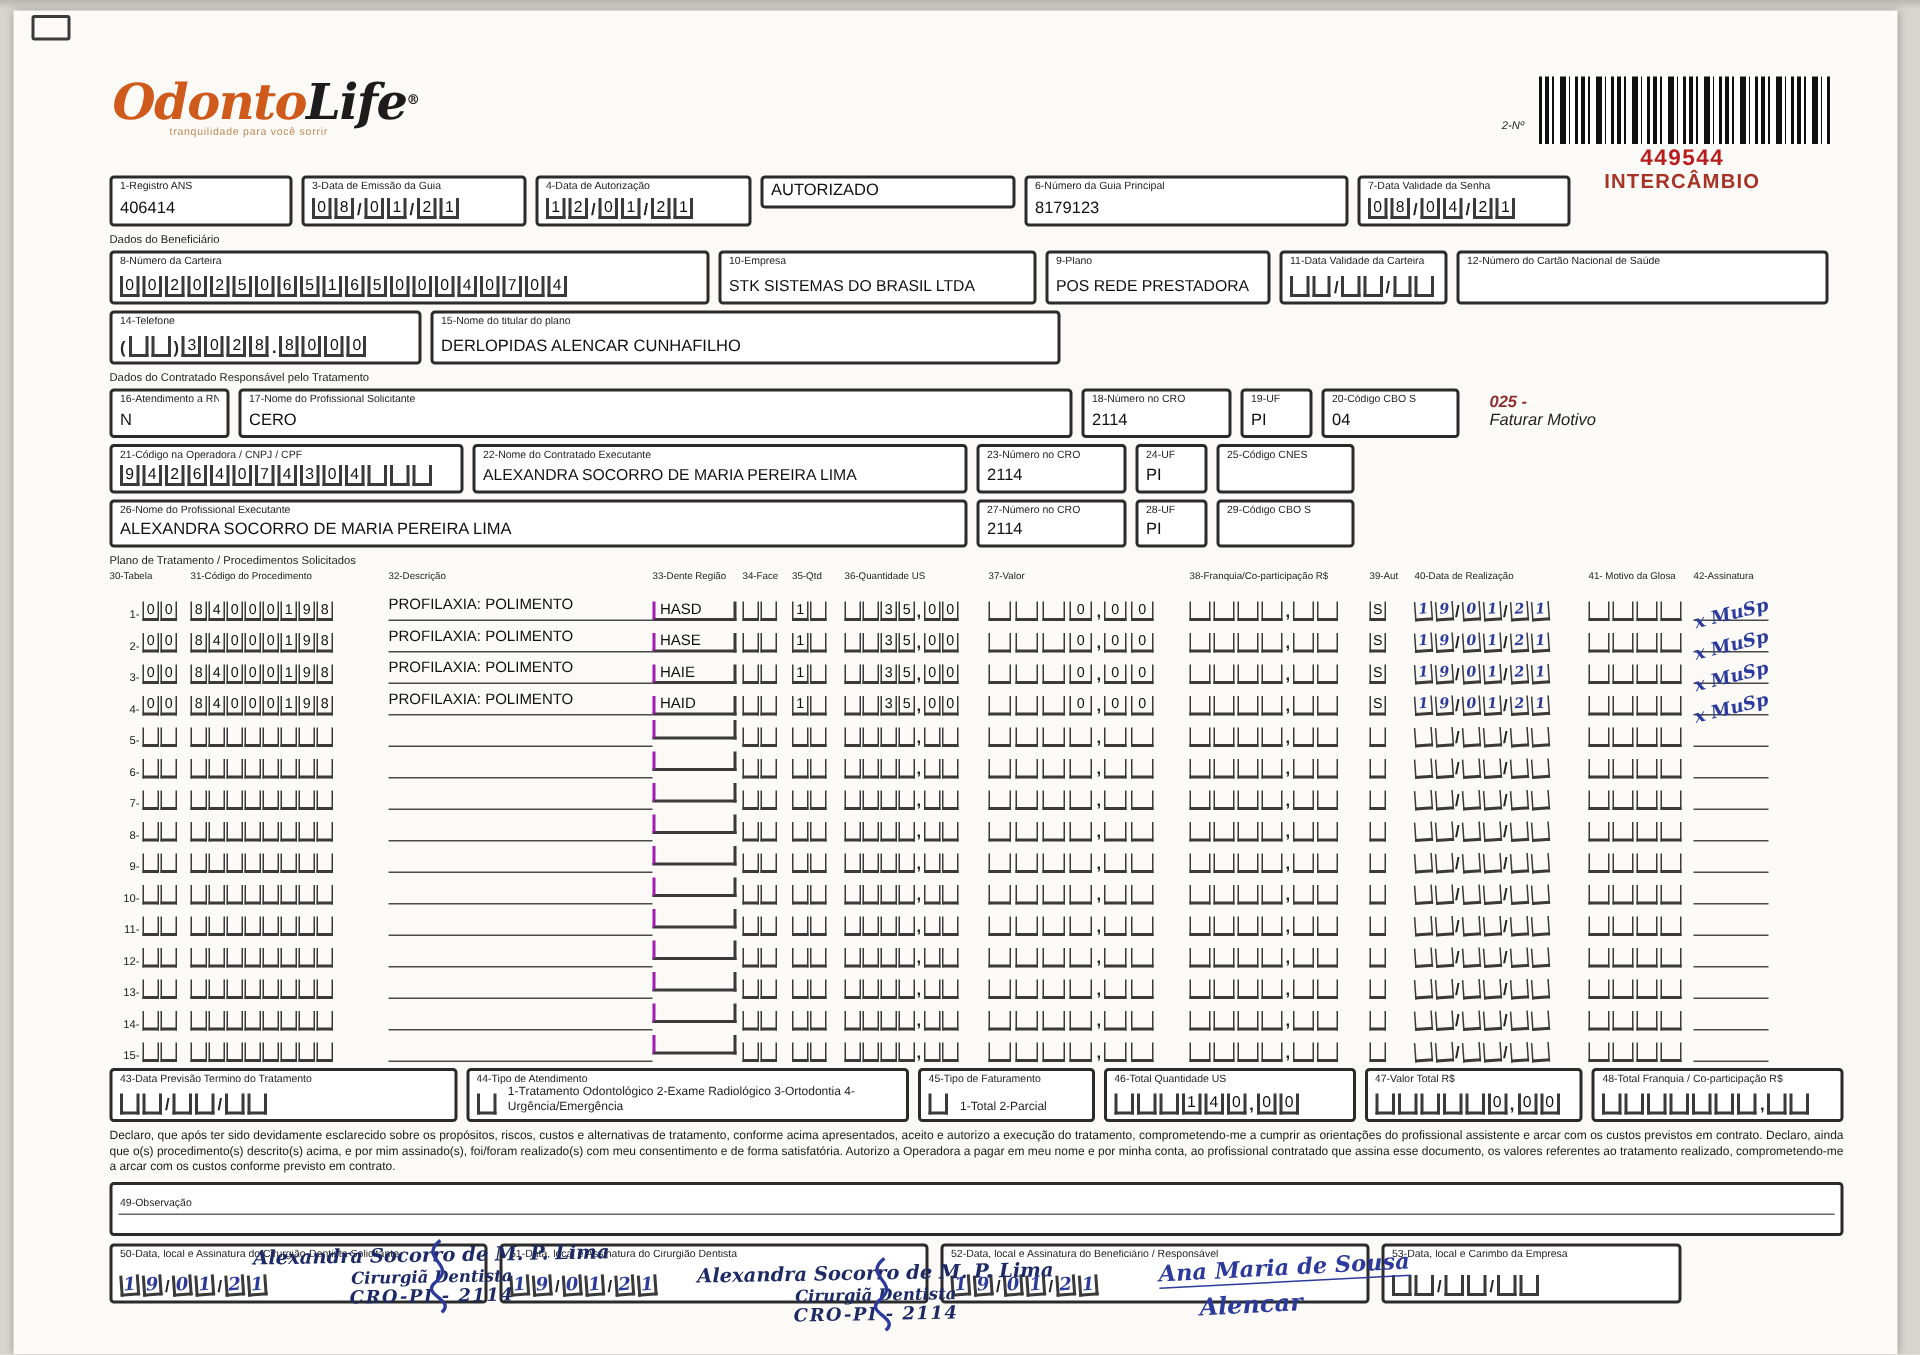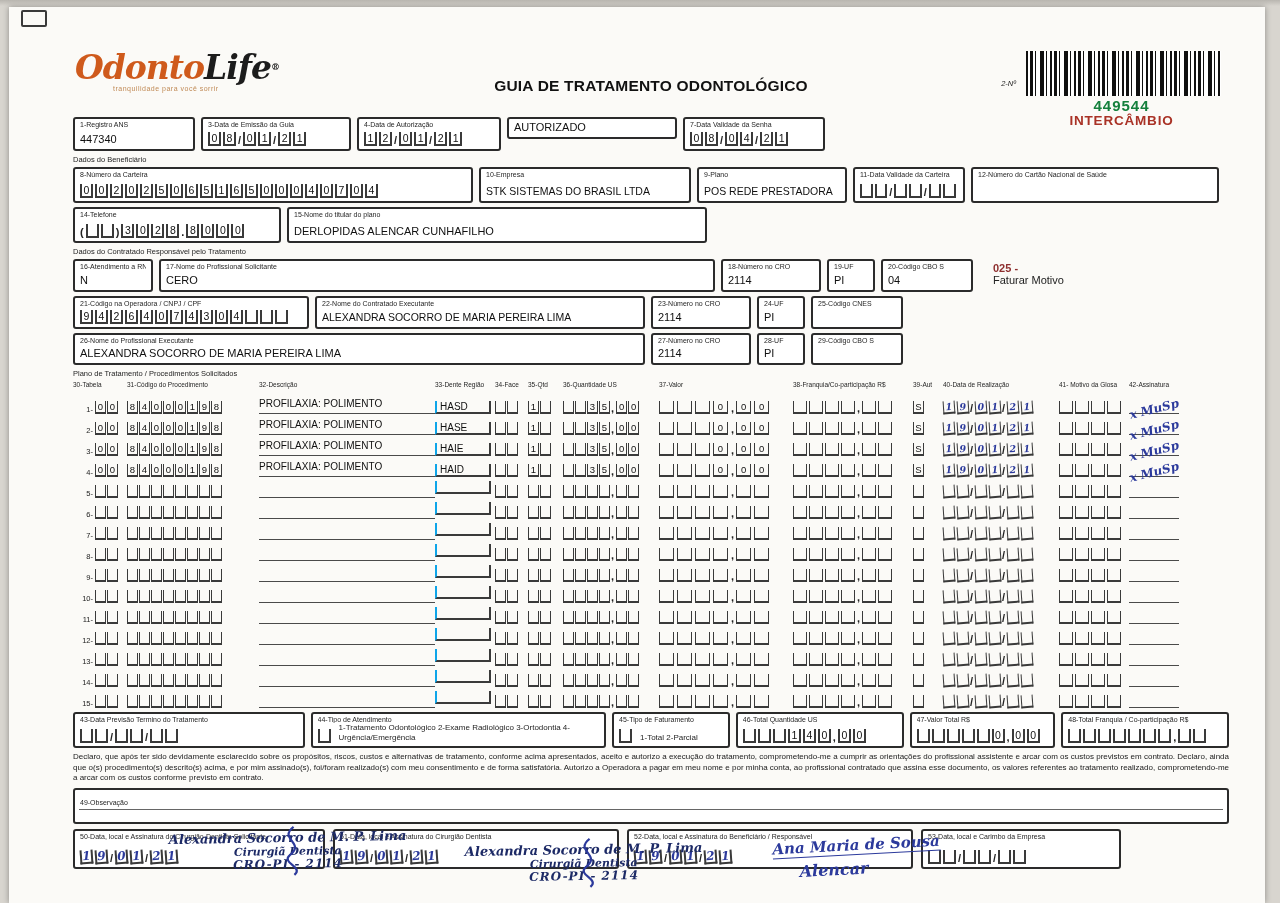--- a/index.html
+++ b/index.html
@@ -15,38 +15,38 @@
   .logo-text{font-family:"DejaVu Serif",serif;font-style:italic;font-weight:bold;font-size:33px;line-height:33px;letter-spacing:-1px;}
   .logo-odonto{color:#cf5a1c;}
   .logo-life{color:#1c1c1c;}
   .logo-reg{font-size:9px;color:#1c1c1c;vertical-align:top;}
   .logo-tagline{font-size:7px;color:#c08a56;margin:1px 0 0 38px;letter-spacing:.5px;}
   .form-title{position:absolute;left:0;right:0;top:26px;margin:0;text-align:center;font-size:15.5px;font-weight:bold;color:#111;letter-spacing:.2px;}
   .barcode-area{position:absolute;right:8px;top:0;display:flex;align-items:flex-start;}
   .copy-label{font-size:7.5px;font-style:italic;color:#222;margin:28px 6px 0 0;}
   .barcode-stack{text-align:center;}
   .barcode{width:195px;height:45px;margin-left:4px;background:repeating-linear-gradient(90deg,#101010 0 2px,#fff 2px 4px,#101010 4px 7px,#fff 7px 9px,#101010 9px 10px,#fff 10px 14px,#101010 14px 18px,#fff 18px 20px,#101010 20px 21px,#fff 21px 24px);}
-  .barcode-number{font-size:15px;font-weight:bold;color:#15803d;line-height:16px;margin-top:2px;letter-spacing:1px;}
+  .barcode-number{font-size:15px;font-weight:bold;color:#b91c1c;line-height:16px;margin-top:2px;letter-spacing:1px;}
   .intercambio{font-size:13.5px;font-weight:bold;color:#a93226;letter-spacing:.8px;line-height:14px;}
 
   
   .row{display:flex;gap:6px;margin-bottom:4px;}
   .fbox{border:2px solid #2b2b2b;border-radius:3px;background:#fff;padding:2px 5px 3px;display:flex;flex-direction:column;justify-content:space-between;position:relative;box-sizing:border-box;}
   .flabel{font-size:7px;color:#1e1e1e;line-height:8px;white-space:nowrap;overflow:hidden;}
   .fvalue{font-size:11px;color:#101010;line-height:13px;white-space:nowrap;}
   .fdate-right{position:absolute;right:8px;bottom:3px;font-size:11px;color:#101010;}
   .seclabel{font-size:7.5px;color:#1e1e1e;margin:1px 0 3px 0;line-height:9px;}
 
   
   .fcomb{display:inline-flex;align-items:flex-end;}
   .cell{box-sizing:border-box;width:13px;height:14px;margin-right:2px;border-left:2px solid #3a3a3a;border-right:2px solid #3a3a3a;border-bottom:2.5px solid #3a3a3a;display:inline-flex;align-items:flex-end;justify-content:center;font-size:10.5px;line-height:11px;color:#101010;}
   .sep{font-size:11px;font-weight:bold;color:#222;margin:0 2px 0 0;align-self:flex-end;line-height:12px;}
   .hand{color:#2c3a9c;font-family:"DejaVu Serif",serif;font-style:italic;font-weight:bold;font-size:12px;transform:rotate(-4deg);}
   .chk-options{font-size:8px;color:#1e1e1e;margin-left:6px;align-self:flex-end;line-height:10px;}
-  .note-025{margin-left:14px;padding-top:3px;}
+  .note-025{margin-left:14px;padding-top:3px;font-style:italic;}
   .note-code{font-size:11px;font-weight:bold;color:#8e2f2f;line-height:12px;}
   .note-text{font-size:11px;color:#222;line-height:13px;}
 
   
   .thead{display:flex;height:12px;margin-top:2px;}
   .thead span{font-size:6.5px;color:#1e1e1e;white-space:nowrap;overflow:visible;}
   .trow{display:flex;height:21px;align-items:flex-end;}
   .trow .cell{width:11px;height:13px;margin-right:1px;border-width:1.5px;border-bottom-width:2px;font-size:9.5px;}
   .h-n,.c-n{width:54px;}  .c-n{font-size:7.5px;text-align:right;padding-right:2px;box-sizing:border-box;width:22px;color:#222;}
   .c-tab{width:32px;}
@@ -60,21 +60,21 @@
   .h-frq,.c-frq{width:120px;}
   .h-aut,.c-aut{width:30px;}
   .h-data,.c-data{width:116px;}
   .h-mot,.c-mot{width:70px;}
   .h-ass,.c-ass{width:50px;}
   .c-val .cell{width:15px;margin-right:3px;}
   .c-frq .cell{width:14px;margin-right:2px;}
   .c-mot .cell{width:14px;margin-right:2px;}
   .c-data .cell{width:12px;margin-right:1.5px;}
   .c-desc{border-bottom:1.5px solid #4a4a4a;height:15px;font-size:10px;color:#101010;white-space:nowrap;overflow:hidden;}
-  .dente-box{box-sizing:border-box;display:inline-flex;width:56px;height:13px;border-left:2px solid #0ea5e9;border-right:2px solid #3a3a3a;border-bottom:2px solid #3a3a3a;font-size:10px;color:#101010;align-items:flex-end;padding-left:3px;}
+  .dente-box{box-sizing:border-box;display:inline-flex;width:56px;height:13px;border-left:2px solid #a21caf;border-right:2px solid #3a3a3a;border-bottom:2px solid #3a3a3a;font-size:10px;color:#101010;align-items:flex-end;padding-left:3px;}
   .c-ass{border-bottom:1.5px solid #4a4a4a;height:16px;position:relative;}
   .scribble{position:absolute;bottom:-3px;left:0;font-family:"DejaVu Serif",serif;font-style:italic;font-weight:bold;color:#2c3a9c;font-size:12px;transform:rotate(-14deg);white-space:nowrap;}
 
   
   .declaration{font-size:8px;color:#1a1a1a;line-height:10.5px;text-align:justify;margin:3px 0 4px;}
   .obs-box{border:2px solid #2b2b2b;border-radius:3px;background:#fff;height:36px;padding:1px 5px;position:relative;box-sizing:border-box;margin-bottom:5px;}
   .obs-line{position:absolute;left:4px;right:4px;top:19px;border-bottom:1px solid #666;}
 
   
   .sig-row{position:relative;height:90px;}
@@ -95,35 +95,34 @@
 <div class="scan">
  <div class="paper">
   <div class="artifact"></div>
   <div class="content">
 
     <div class="form-header">
       <div class="logo">
         <div class="logo-text"><span class="logo-odonto">Odonto</span><span class="logo-life">Life</span><span class="logo-reg">®</span></div>
         <div class="logo-tagline">tranquilidade para você sorrir</div>
       </div>
-      <h1 class="form-title">GUIA DE TRATAMENTO ODONTOLÓGICO</h1>
       <div class="barcode-area">
         <span class="copy-label">2-Nº</span>
         <div class="barcode-stack">
           <div class="barcode"></div>
           <div class="barcode-number">449544</div>
           <div class="intercambio">INTERCÂMBIO</div>
         </div>
       </div>
     </div>
 
     <div class="row">
       <div class="fbox" style="width:122px;height:34px">
         <span class="flabel">1-Registro ANS</span>
-        <span class="fvalue">447340</span>
+        <span class="fvalue">406414</span>
       </div>
       <div class="fbox" style="width:150px;height:34px">
         <span class="flabel">3-Data de Emissão da Guia</span>
         <span class="fcomb">
               <span class="cell">0</span>
               <span class="cell">8</span>
               <span class="sep">/</span>
               <span class="cell">0</span>
               <span class="cell">1</span>
               <span class="sep">/</span>
@@ -140,20 +139,24 @@
               <span class="cell">0</span>
               <span class="cell">1</span>
               <span class="sep">/</span>
               <span class="cell">2</span>
               <span class="cell">1</span>
             </span>
       </div>
       <div class="fbox" style="width:170px;height:22px">
         <span class="flabel">5-Senha</span>
         <span class="fvalue">AUTORIZADO</span>
+      </div>
+      <div class="fbox" style="width:216px;height:34px">
+        <span class="flabel">6-Número da Guia Principal</span>
+        <span class="fvalue">8179123</span>
       </div>
       <div class="fbox" style="width:142px;height:34px">
         <span class="flabel">7-Data Validade da Senha</span>
         <span class="fcomb">
               <span class="cell">0</span>
               <span class="cell">8</span>
               <span class="sep">/</span>
               <span class="cell">0</span>
               <span class="cell">4</span>
               <span class="sep">/</span>

